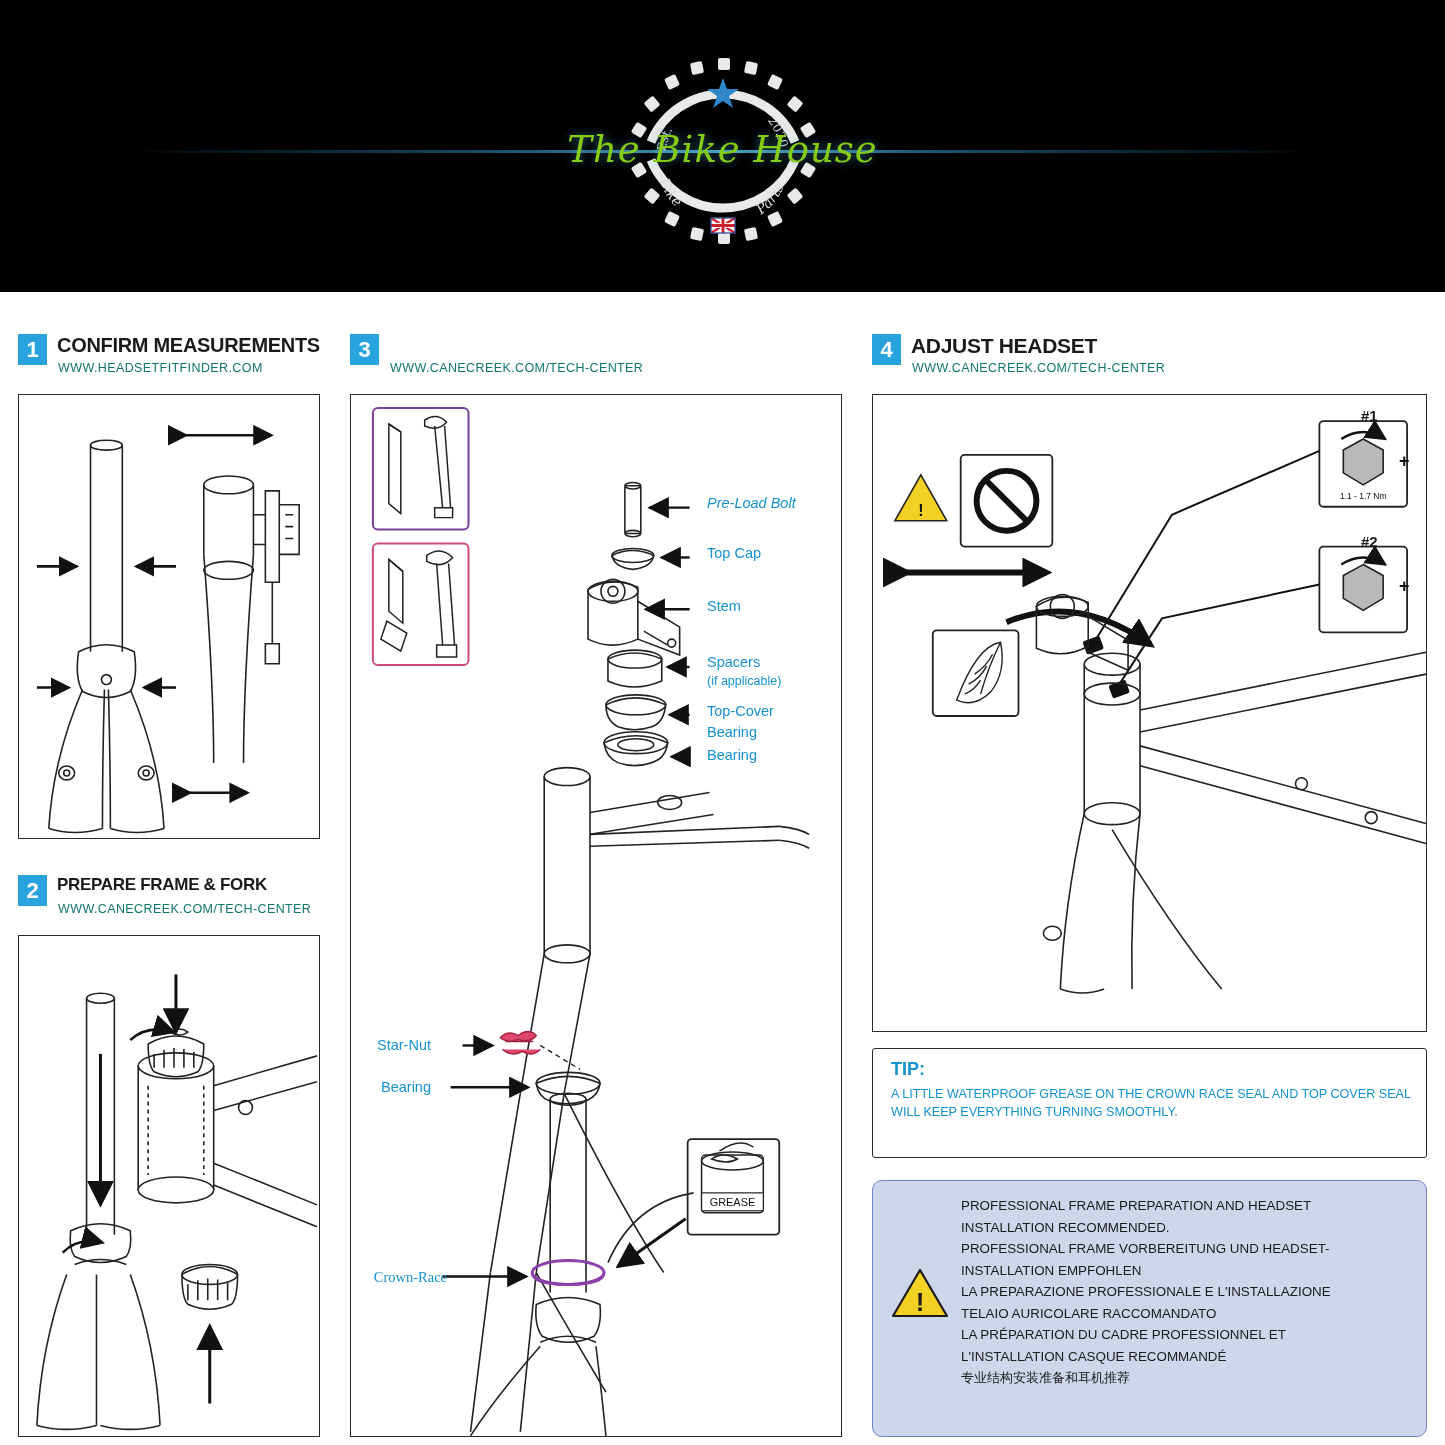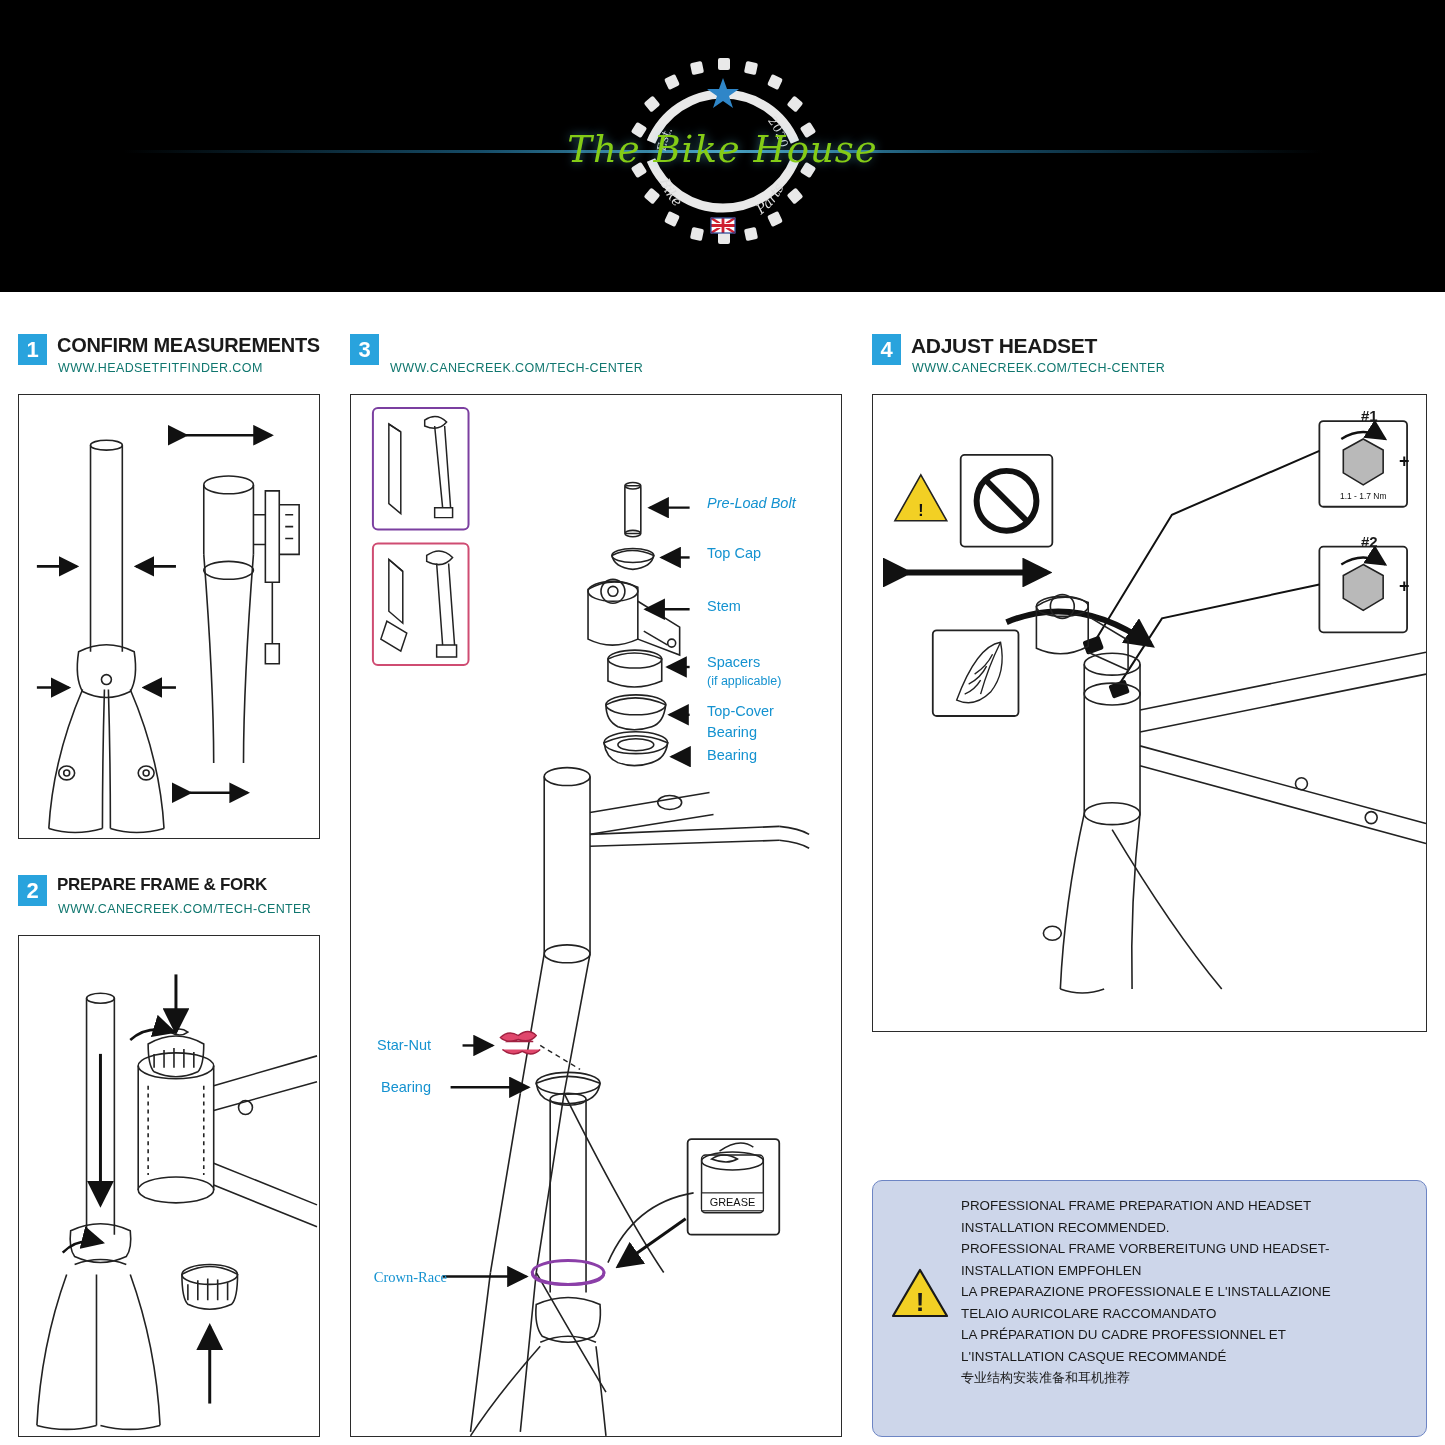--- a/index.html
+++ b/index.html
@@ -530,20 +530,27 @@
         </marker>
         <marker id="d2" markerWidth="5" markerHeight="5" refX="4" refY="2.5" orient="auto">
           <path d="M0 0 L5 2.5 L0 5 z" fill="#111"></path>
         </marker>
       </defs>
     </svg>
     <div style="position:absolute; left:488px; top:12px; font-size:15px; font-weight:bold;">#1</div>
     <div style="position:absolute; left:488px; top:138px; font-size:15px; font-weight:bold;">#2</div>
   </div>
 
+  <div class="tipbox" style="left:872px; top:756px; width:555px; height:110px;">
+    <div class="tip-head">TIP:</div>
+    <div class="tip-body" style="width:520px;">
+      <span>A LITTLE WATERPROOF GREASE ON THE CROWN RACE SEAL AND TOP COVER SEAL</span><br>
+      <span>WILL KEEP EVERYTHING TURNING SMOOTHLY.</span>
+    </div>
+  </div>
 
   <div class="warnbox" style="left:872px; top:888px; width:555px; height:257px;">
     <svg class="warn-tri" viewBox="0 0 58 52">
       <polygon points="29,3 56,49 2,49" fill="#f2d024" stroke="#1a1a1a" stroke-width="2.2" stroke-linejoin="round"></polygon>
       <text x="29" y="44" text-anchor="middle" font-size="26" font-weight="bold" fill="#1a1a1a" font-family="Liberation Sans, sans-serif">!</text>
     </svg>
     <div class="warn-text" style="width:455px;">
       <span>PROFESSIONAL FRAME PREPARATION AND HEADSET</span><br>
       <span>INSTALLATION RECOMMENDED.</span><br>
       <span>PROFESSIONAL FRAME VORBEREITUNG UND HEADSET-</span><br>

